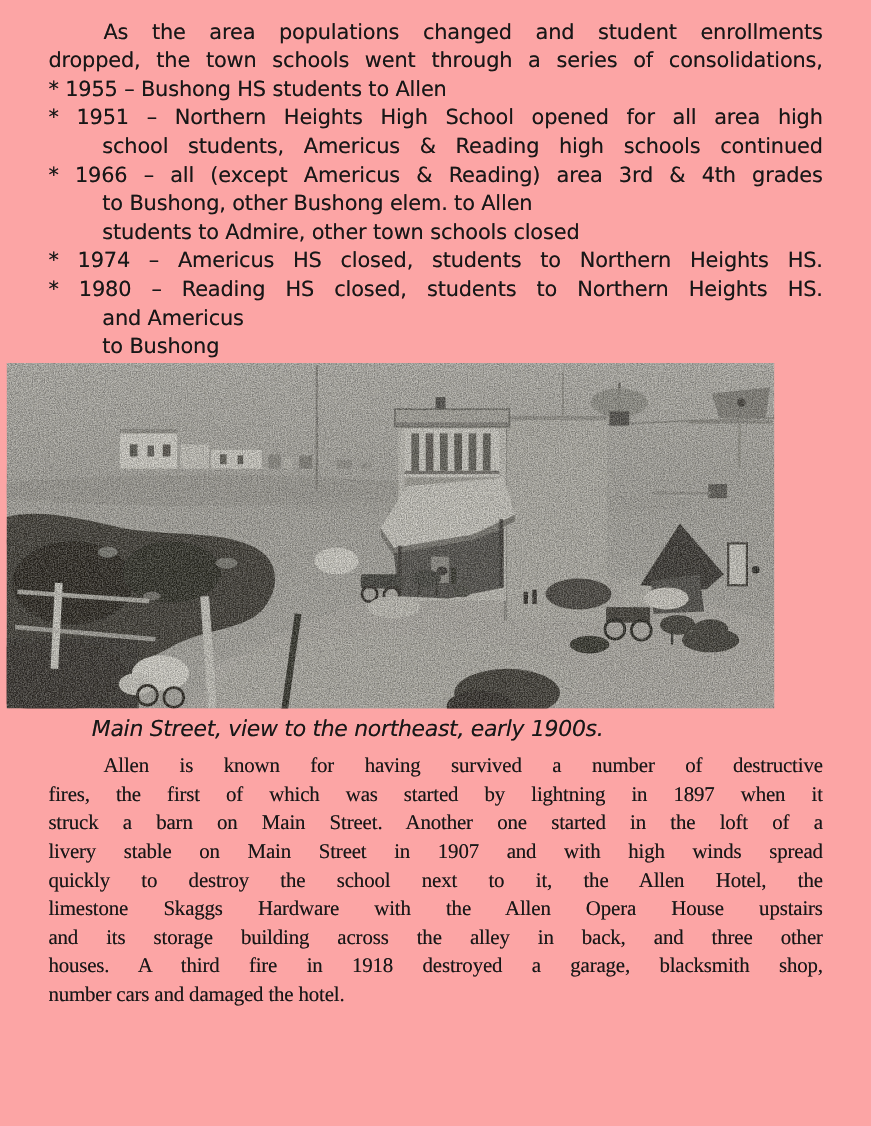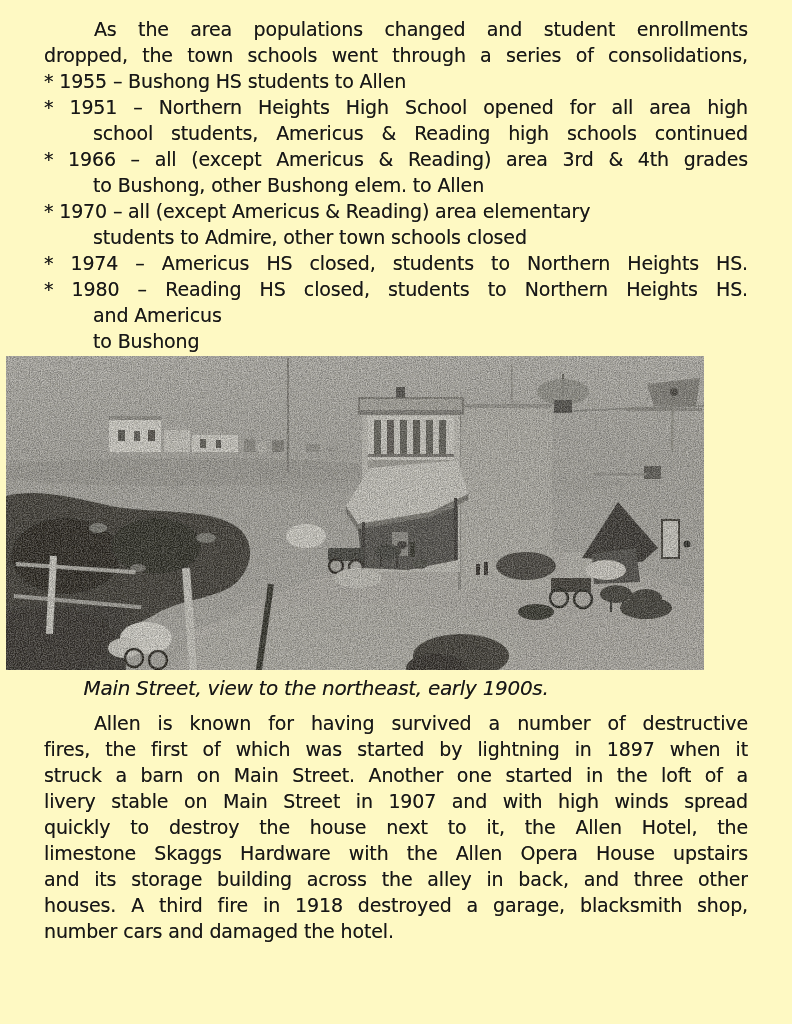--- a/index.html
+++ b/index.html
@@ -1,19 +1,19 @@
 <!DOCTYPE html>
 <html><head>
 <meta charset="utf-8">
 <style>
   html,body{margin:0;padding:0;background:#ffffff;}
   .page{
     position:relative;
     width:792px;height:1024px;
-    background:#fef9c3;
+    background:#fca5a5;
     color:#171717;
     font-family:"DejaVu Sans","Liberation Sans",sans-serif;
     overflow:hidden;
   }
   .textcol{padding:16px 44px 0 44px;}
   .tline{
     font-size:19px;
     line-height:26px;
     height:26px;
     overflow:hidden;
@@ -32,21 +32,21 @@
     margin-left:6px;
     padding-right:78px;
     box-sizing:border-box;
     text-align:center;
     font-style:italic;
     font-size:20px;
     line-height:24px;
     letter-spacing:-0.3px;
     text-shadow:0 0 0.5px rgba(20,20,20,.5);
   }
-  .fires{padding:10px 44px 0 44px;}
+  .fires{padding:10px 44px 0 44px;font-family:Liberation Serif, serif;}
 </style>
 </head>
 <body>
 
 <div class="page">
 
   <div class="textcol">
     <div>
         <div class="tline just find">As the area populations changed and student enrollments</div>
         <div class="tline just">dropped, the town schools went through a series of consolidations,</div>
@@ -57,21 +57,20 @@
         </div>
         <div>
           <div class="tline just">* 1951 – Northern Heights High School opened for all area high</div>
           <div class="tline just cont">school students, Americus &amp; Reading high schools continued</div>
         </div>
         <div>
           <div class="tline just">* 1966 – all (except Americus &amp; Reading) area 3rd &amp; 4th grades</div>
           <div class="tline cont">to Bushong, other Bushong elem. to Allen</div>
         </div>
         <div>
-          <div class="tline">* 1970 – all (except Americus &amp; Reading) area elementary</div>
           <div class="tline cont">students to Admire, other town schools closed</div>
         </div>
         <div>
           <div class="tline just">* 1974 – Americus HS closed, students to Northern Heights HS.</div>
         </div>
         <div>
           <div class="tline just">* 1980 – Reading HS closed, students to Northern Heights HS.</div>
         </div>
         <div>
           <div class="tline cont">and Americus</div>
@@ -244,20 +243,20 @@
     </svg>
   </div>
 
   <div class="caption">Main Street, view to the northeast, early 1900s.</div>
 
   <div class="fires">
       <div class="tline just find">Allen is known for having survived a number of destructive</div>
       <div class="tline just">fires, the first of which was started by lightning in 1897 when it</div>
       <div class="tline just">struck a barn on Main Street.  Another one started in the loft of a</div>
       <div class="tline just">livery stable on Main Street in 1907 and with high winds spread</div>
-      <div class="tline just">quickly to destroy the house next to it, the Allen Hotel, the</div>
+      <div class="tline just">quickly to destroy the school next to it, the Allen Hotel, the</div>
       <div class="tline just">limestone Skaggs Hardware with the Allen Opera House upstairs</div>
       <div class="tline just">and its storage building across the alley in back, and three other</div>
       <div class="tline just">houses.  A third fire in 1918 destroyed a garage, blacksmith shop,</div>
       <div class="tline">number cars and damaged the hotel.</div>
     </div>
 
 </div>
 
 </body></html>

